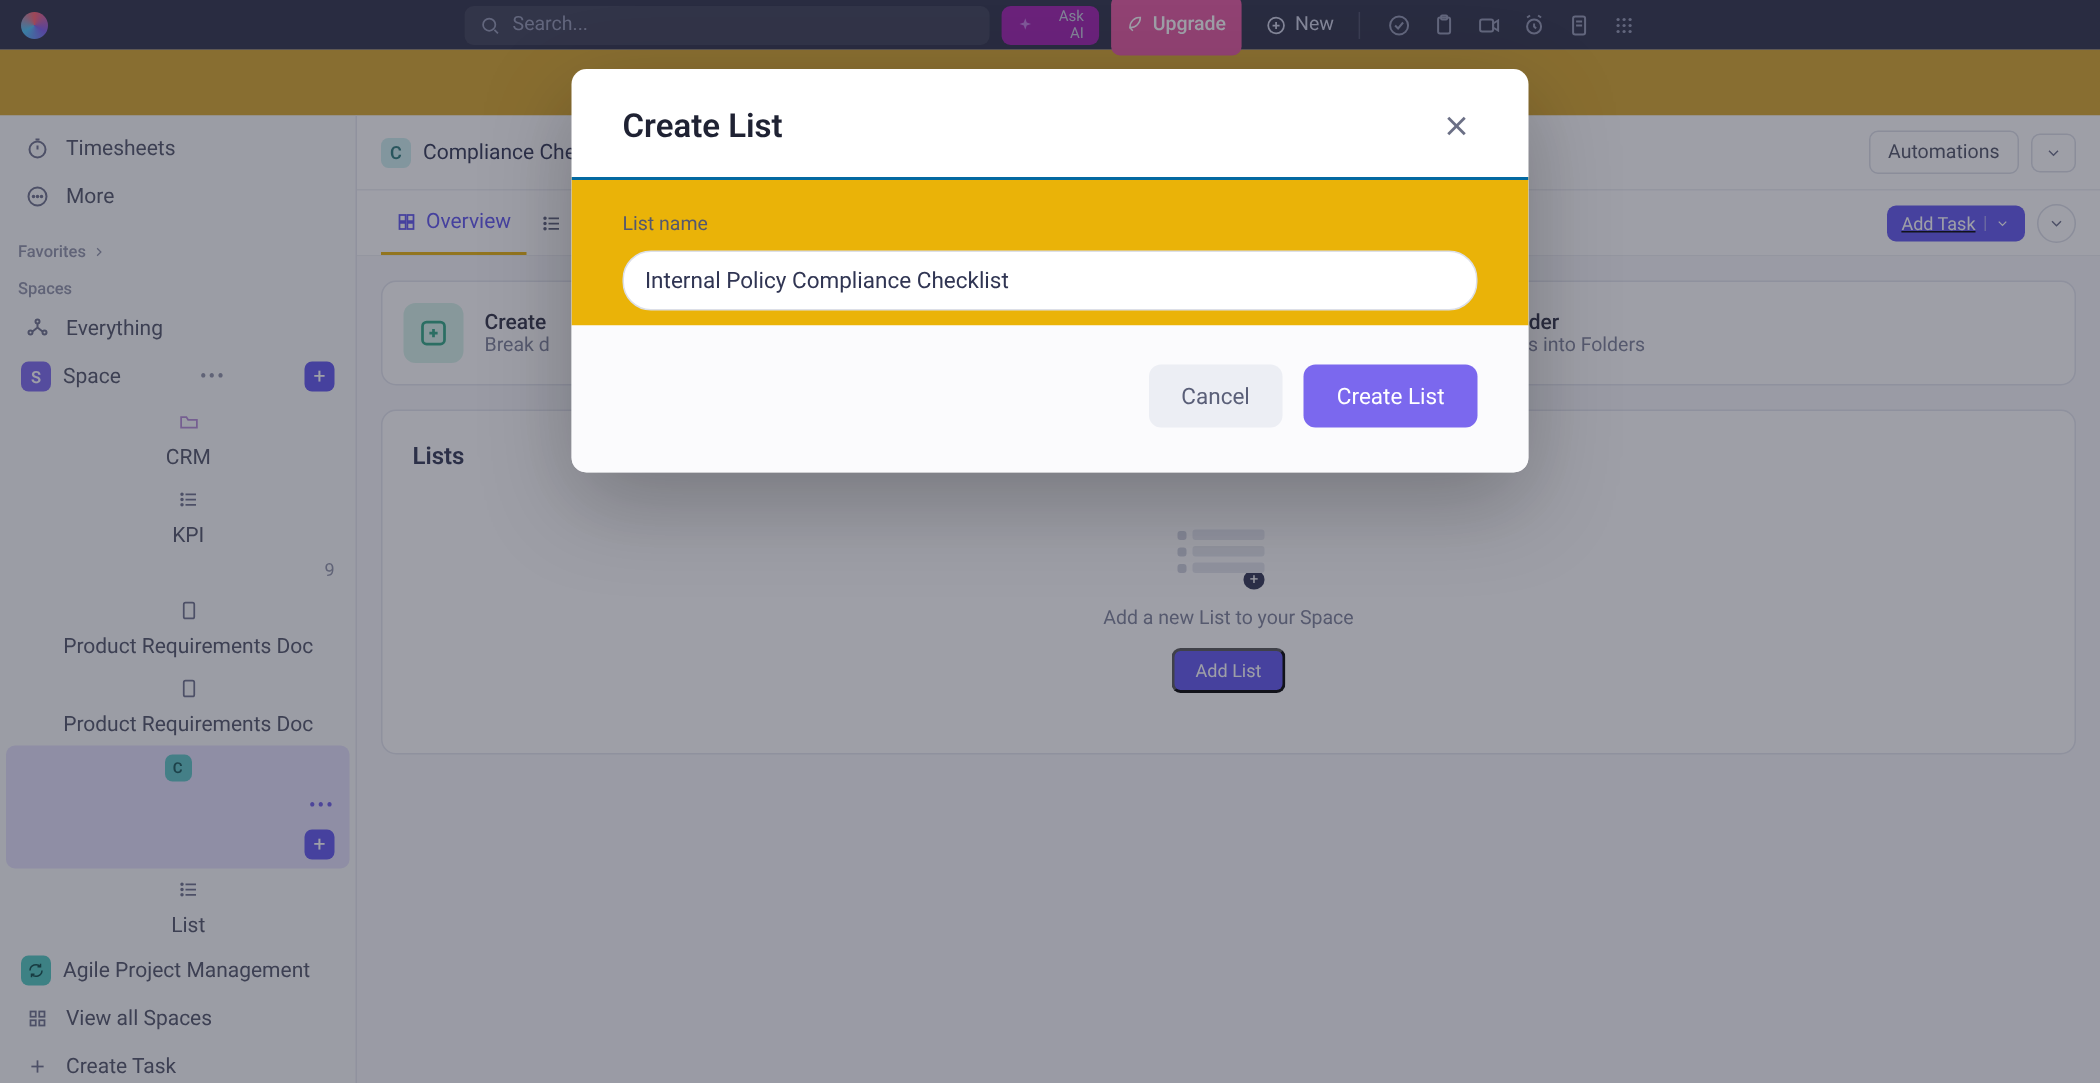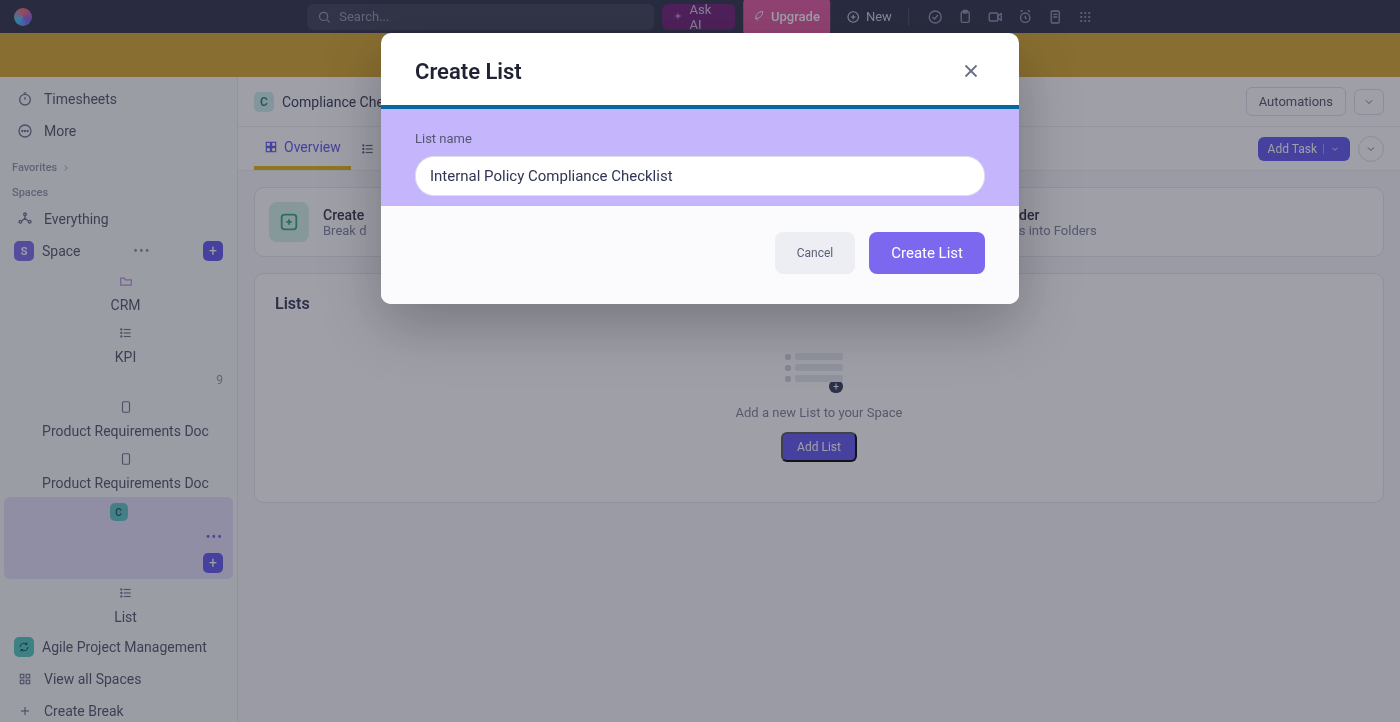--- a/index.html
+++ b/index.html
@@ -1,21 +1,21 @@
 <!DOCTYPE html>
 <html><head>
 <meta charset="utf-8">
 <style>
   * { box-sizing: border-box; margin: 0; padding: 0; font-family: -apple-system, BlinkMacSystemFont, "Segoe UI", Roboto, sans-serif; }
   html, body { width: 1400px; height: 722px; overflow: hidden; background: #f8f8fa; }
   .topbar { height: 33px; background: #2b2e45; display: flex; align-items: center; padding: 0 10px; gap: 8px; position: relative; }
   .logo { width: 18px; height: 18px; border-radius: 50%; background: conic-gradient(#ff5f6d, #7d5bed, #49c2f7, #ff5f6d); margin-left: 4px; }
   .topbar-center { position: absolute; left: 50%; transform: translateX(-50%); display: flex; align-items: center; gap: 8px; }
   .search-bar { width: 360px; height: 26px; background: #3b3e54; border-radius: 6px; display: flex; align-items: center; padding: 0 10px; gap: 8px; color: #9398b3; font-size: 13px; }
-  .ask-ai { height: 26px; background: #701a75; border-radius: 6px; display: flex; align-items: center; padding: 0 10px; gap: 6px; color: #c9cce0; font-size: 13px; }
+  .ask-ai { height: 26px; background: #a21caf; border-radius: 6px; display: flex; align-items: center; padding: 0 10px; gap: 6px; color: #c9cce0; font-size: 10px; text-align: right; }
   .upgrade-btn { height: 40px; background: #e856a0; border-radius: 6px; display: flex; align-items: center; padding: 0 10px; gap: 6px; color: #fff; font-size: 13px; font-weight: 500; }
   .new-btn { height: 26px; display: flex; align-items: center; gap: 6px; color: #d0d3e6; font-size: 13px; padding: 0 8px; }
   .topbar-icons { display: flex; gap: 14px; margin-left: 10px; }
   .top-icon { width: 16px; height: 16px; color: #9398b3; }
   .divider-v { width: 1px; height: 18px; background: #4a4d66; }
   .banner { height: 44px; background: #d8a628; }
   .app-body { display: flex; height: calc(722px - 33px - 44px); }
   .sidebar { width: 238px; background: #fafbfc; border-right: 1px solid #e6e8ef; display: flex; flex-direction: column; font-size: 14px; color: #4f5366; position: relative; }
   .side-section { padding: 6px 0; }
   .side-item { display: flex; align-items: center; gap: 10px; padding: 7px 12px; cursor: pointer; border-radius: 6px; margin: 0 4px; }
@@ -38,22 +38,22 @@
   .close-x { position: absolute; right: 8px; color: #8f93a8; cursor: pointer; }
   .main { flex: 1; background: #fff; display: flex; flex-direction: column; }
   .crumb-bar { display: flex; align-items: center; padding: 10px 16px; border-bottom: 1px solid #edeef3; }
   .crumb-chip { width: 20px; height: 20px; border-radius: 5px; background: #cdeeee; color: #2b7a7a; display: flex; align-items: center; justify-content: center; font-size: 12px; font-weight: 600; margin-right: 8px; }
   .crumb-text { font-size: 14px; color: #303553; }
   .automations { margin-left: auto; display: flex; align-items: center; gap: 8px; }
   .autom-btn { border: 1px solid #dcdfe8; border-radius: 6px; padding: 6px 12px; font-size: 13px; color: #4f5366; background: #fff; }
   .autom-chev { border: 1px solid #dcdfe8; border-radius: 6px; padding: 6px 8px; background: #fff; color: #6c708a; }
   .tabs-bar { display: flex; align-items: center; padding: 0 16px; border-bottom: 1px solid #edeef3; height: 44px; }
   .tab { display: flex; align-items: center; gap: 6px; padding: 0 10px; font-size: 14px; color: #5a5f78; height: 100%; }
-  .tab.active { color: #5f55ee; border-bottom: 4px solid #eab308; }
-  .tabs-actions { margin-left: auto; display: flex; gap: 8px; align-items: center; }
+  .tab.active { color: #5f55ee; border-bottom: 2px solid #eab308; }
+  .tabs-actions { margin-left: auto; display: flex; gap: 8px; align-items: center; text-decoration: underline; }
   .add-task-btn { background: #5f55ee; color: #fff; border-radius: 6px; padding: 5px 10px; font-size: 12px; display: flex; align-items: center; gap: 6px; }
   .add-task-chev { border-left: 1px solid rgba(255,255,255,0.4); padding-left: 6px; }
   .round-btn { width: 26px; height: 26px; border: 1px solid #dcdfe8; border-radius: 50%; display: flex; align-items: center; justify-content: center; color: #6c708a; background: #fff; }
   .content-area { padding: 16px; background: #f7f8fb; flex: 1; overflow: auto; }
   .hint-cards { display: flex; gap: 16px; margin-bottom: 16px; }
   .hint-card { flex: 1; border: 1px solid #e3e5ee; border-radius: 10px; background: #fff; padding: 14px; display: flex; align-items: center; gap: 14px; }
   .hint-icon { width: 40px; height: 40px; border-radius: 8px; display: flex; align-items: center; justify-content: center; }
   .hint-icon.green { background: #d6f3ea; color: #2fa784; }
   .hint-icon.purple { background: #e4e1fb; color: #6c5ce7; }
   .hint-title { font-size: 14px; color: #2e3044; font-weight: 500; }
@@ -61,30 +61,30 @@
   .lists-panel { border: 1px solid #e3e5ee; border-radius: 10px; background: #fff; padding: 20px; }
   .lists-title { font-size: 16px; font-weight: 600; color: #303553; margin-bottom: 30px; }
   .lists-empty { display: flex; flex-direction: column; align-items: center; gap: 12px; padding: 10px 0 20px; }
   .lists-graphic { width: 48px; height: 40px; display: flex; flex-direction: column; gap: 4px; }
   .lists-graphic .row { height: 8px; background: #e6e8ef; border-radius: 2px; position: relative; }
   .lists-graphic .row::before { content: ""; width: 6px; height: 6px; background: #cfd2de; border-radius: 2px; position: absolute; left: -10px; top: 1px; }
   .graphic-add { width: 14px; height: 14px; border-radius: 50%; background: #303553; color: #fff; font-size: 10px; display: flex; align-items: center; justify-content: center; margin-left: auto; margin-top: -6px; }
   .empty-text { font-size: 13px; color: #7d8199; }
   .add-list-btn { background: #5f55ee; color: #fff; border-radius: 6px; padding: 6px 14px; font-size: 12px; }
   
-  .overlay { position: fixed; inset: 0; background: rgba(40,42,60,0.45); display: flex; align-items: flex-start; justify-content: center; padding-top: 33px; }
+  .overlay { position: fixed; inset: 0; background: rgba(40,42,60,0.45); display: flex; align-items: flex-start; justify-content: center; padding-top: 46px; }
   .modal { width: 638px; background: #fff; border-radius: 10px; box-shadow: 0 20px 60px rgba(0,0,0,0.25); overflow: hidden; }
   .modal-head { display: flex; align-items: center; padding: 24px 34px 20px; }
   .modal-title { font-size: 22px; font-weight: 600; color: #1f2233; }
   .modal-close { margin-left: auto; width: 28px; height: 28px; display: flex; align-items: center; justify-content: center; color: #6b6f85; cursor: pointer; }
-  .modal-body { padding: 4px 34px 10px; border-top: 4px solid #0369a1; background: #c4b5fd; }
+  .modal-body { padding: 4px 34px 10px; border-top: 2px solid #0369a1; background: #eab308; }
   .field-label { font-size: 13px; color: #54586f; margin: 18px 0 10px; }
   .text-input { width: 100%; height: 40px; border: 1px solid #dcdfe8; border-radius: 19px; padding: 0 14px; font-size: 15px; color: #303553; background: #fff; outline: none; }
   .modal-foot { display: flex; justify-content: flex-end; gap: 14px; padding: 26px 34px 30px; background: #fbfbfd; }
-  .btn-cancel { background: #eceef4; color: #5a5f78; border-radius: 8px; padding: 12px 22px; font-size: 12px; border: none; cursor: pointer; }
+  .btn-cancel { background: #eceef4; color: #5a5f78; border-radius: 8px; padding: 12px 22px; font-size: 15px; border: none; cursor: pointer; }
   .btn-primary { background: #7b68ee; color: #fff; border-radius: 8px; padding: 12px 22px; font-size: 15px; border: none; cursor: pointer; }
   svg { display: block; }
 </style>
 </head>
 <body>
 
 <div class="topbar">
   <div class="logo"></div>
   <div class="topbar-center">
     <div class="search-bar">
@@ -282,21 +282,21 @@
         </span>
       <span>View all Spaces</span>
     </div>
     <div class="side-item">
       <span class="side-icon">
           <svg width="14" height="14" viewBox="0 0 24 24" fill="none" stroke="currentColor" stroke-width="2">
             <line x1="12" y1="5" x2="12" y2="19"></line>
             <line x1="5" y1="12" x2="19" y2="12"></line>
           </svg>
         </span>
-      <span>Create Break</span>
+      <span>Create Task</span>
     </div>
   </div>
 
   <div class="main">
     <div class="crumb-bar">
       <span class="crumb-chip">C</span>
       <span class="crumb-text">Compliance Che</span>
       <div class="automations">
         <button class="autom-btn">Automations</button>
         <button class="autom-chev">

